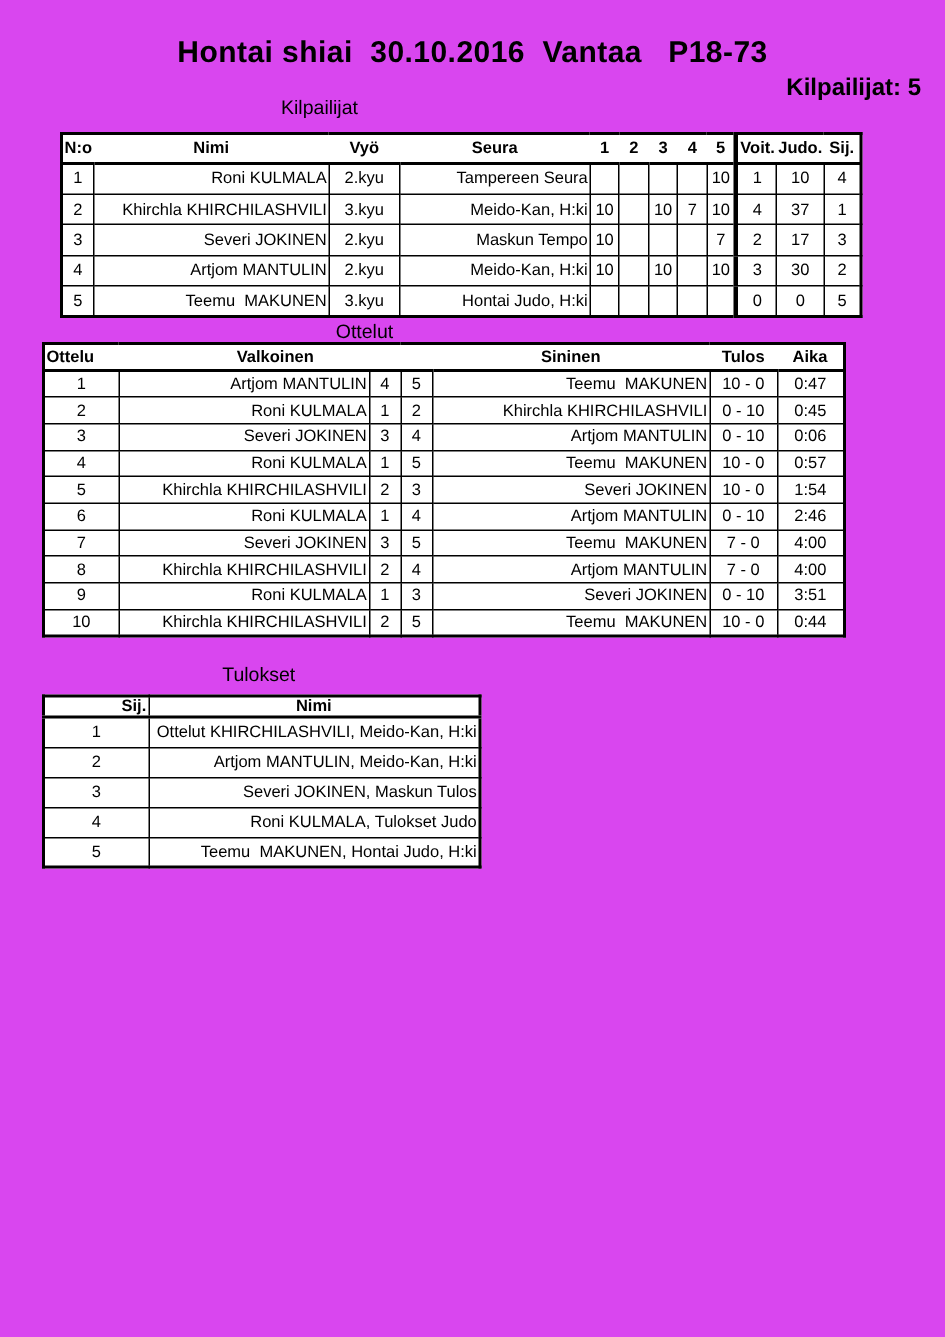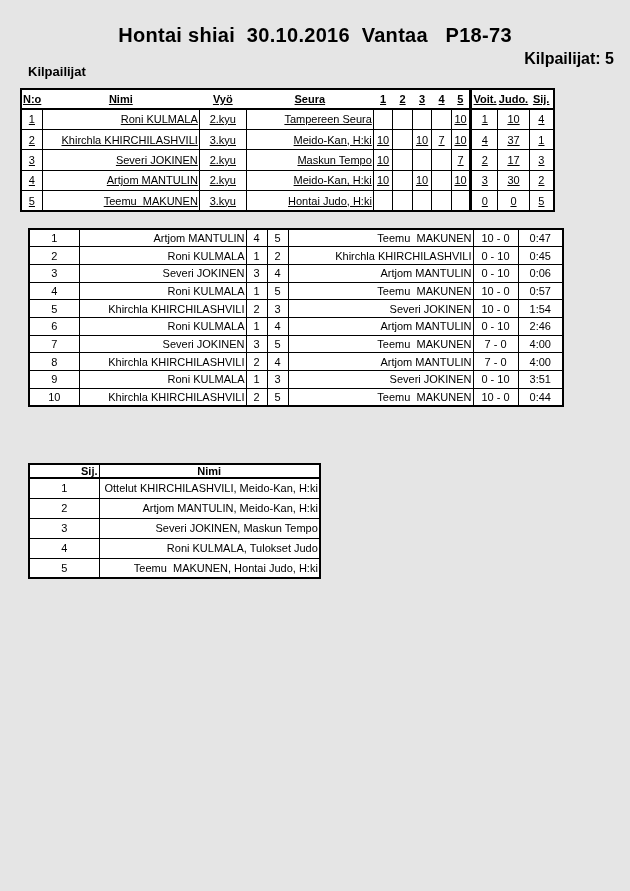--- a/index.html
+++ b/index.html
@@ -1,28 +1,28 @@
 <!DOCTYPE html>
 <html><head>
 <meta charset="utf-8">
 <style>
   html,body { margin:0; padding:0; background:#ffffff; }
   .page {
-    position:relative; width:630px; height:891px; background:#e5e5e5;
+    position:relative; width:630px; height:891px; background:#d946ef;
     font-family:"Liberation Sans", sans-serif; color:#000000; overflow:hidden;
   }
   .title {
     position:absolute; top:24px; left:0; width:630px; text-align:center;
     font-size:20px; font-weight:bold; white-space:pre; letter-spacing:0.3px;
   }
   .count-label {
     position:absolute; top:50px; right:16px; font-size:16px; font-weight:bold;
   }
   .sec-heading {
-    position:absolute; font-size:13px; font-weight:bold; text-align:left; white-space:pre;
+    position:absolute; font-size:13px; font-weight:normal; text-align:center; white-space:pre;
   }
   #h-competitors { top:64px;  left:28px; width:370px; }
   #h-matches     { top:213px; left:28px; width:430px; }
   #h-results     { top:442px; left:28px; width:289px; }
 
   table {
     position:absolute; border-collapse:collapse; table-layout:fixed;
     background:#ffffff; border:2px solid #000000;
   }
   td, th {
@@ -30,21 +30,21 @@
     overflow:hidden; white-space:pre; vertical-align:middle; font-weight:normal;
   }
   th { font-weight:bold; }
   tr.hdr th { border-bottom:2px solid #000000; border-left-width:0; border-right-width:0; }
   tr.hdr.keep-dividers th { border-left-width:1px; border-right-width:1px; }
   .thick-l { border-left:3px solid #000000 !important; }
   .c { text-align:center; }
   .l { text-align:right; padding-left:5px; }
   .lflush { text-align:left; padding-left:1px; }
 
-  #t-competitors { top:88px;  left:20px;text-decoration:underline; }
+  #t-competitors { top:88px;  left:40px; }
   #t-competitors tr { height:20.4px; }
   #t-competitors tr.hdr { height:20px; }
 
   #t-matches { top:228px; left:28px; }
   #t-matches tr { height:17.7px; }
   #t-matches tr.hdr { height:18px; }
 
   #t-results { top:463px; left:28px; }
   #t-results tr { height:20px; }
   #t-results tr.hdr { height:14px; }
@@ -155,32 +155,40 @@
       <td class="c"></td>
       <td class="c"></td>
       <td class="c"></td>
       <td class="c thick-l">0</td>
       <td class="c">0</td>
       <td class="c">5</td>
     </tr>
   </tbody>
     </table>
 
+  <div class="sec-heading" id="h-matches">Ottelut</div>
 
   <table id="t-matches">
     <colgroup>
       <col style="width:50px">
         <col style="width:167px">
         <col style="width:21px">
         <col style="width:21px">
       <col style="width:185px">
         <col style="width:45px">
         <col style="width:45px">
     </colgroup>
     <tbody>
+        <tr class="hdr">
+      <th class="lflush">Ottelu</th>
+      <th class="c" colspan="3">Valkoinen</th>
+      <th class="c">Sininen</th>
+      <th class="c">Tulos</th>
+      <th class="c">Aika</th>
+    </tr>
     <tr>
       <td class="c">1</td>
       <td class="l">Artjom MANTULIN</td>
       <td class="c">4</td>
       <td class="c">5</td>
       <td class="l">Teemu  MAKUNEN</td>
       <td class="c">10 - 0</td>
       <td class="c">0:47</td>
     </tr>
     <tr>
@@ -260,20 +268,21 @@
       <td class="l">Khirchla KHIRCHILASHVILI</td>
       <td class="c">2</td>
       <td class="c">5</td>
       <td class="l">Teemu  MAKUNEN</td>
       <td class="c">10 - 0</td>
       <td class="c">0:44</td>
     </tr>
   </tbody>
     </table>
 
+  <div class="sec-heading" id="h-results">Tulokset</div>
 
   <table id="t-results">
     <colgroup>
       <col style="width:70px">
         <col style="width:219px">
     </colgroup>
     <tbody>
         <tr class="hdr keep-dividers">
       <th class="l">Sij.</th>
       <th class="c">Nimi</th>
@@ -281,21 +290,21 @@
     <tr>
       <td class="c">1</td>
       <td class="l">Ottelut KHIRCHILASHVILI, Meido-Kan, H:ki</td>
     </tr>
     <tr>
       <td class="c">2</td>
       <td class="l">Artjom MANTULIN, Meido-Kan, H:ki</td>
     </tr>
     <tr>
       <td class="c">3</td>
-      <td class="l">Severi JOKINEN, Maskun Tempo</td>
+      <td class="l">Severi JOKINEN, Maskun Tulos</td>
     </tr>
     <tr>
       <td class="c">4</td>
       <td class="l">Roni KULMALA, Tulokset Judo</td>
     </tr>
     <tr>
       <td class="c">5</td>
       <td class="l">Teemu  MAKUNEN, Hontai Judo, H:ki</td>
     </tr>
   </tbody>

